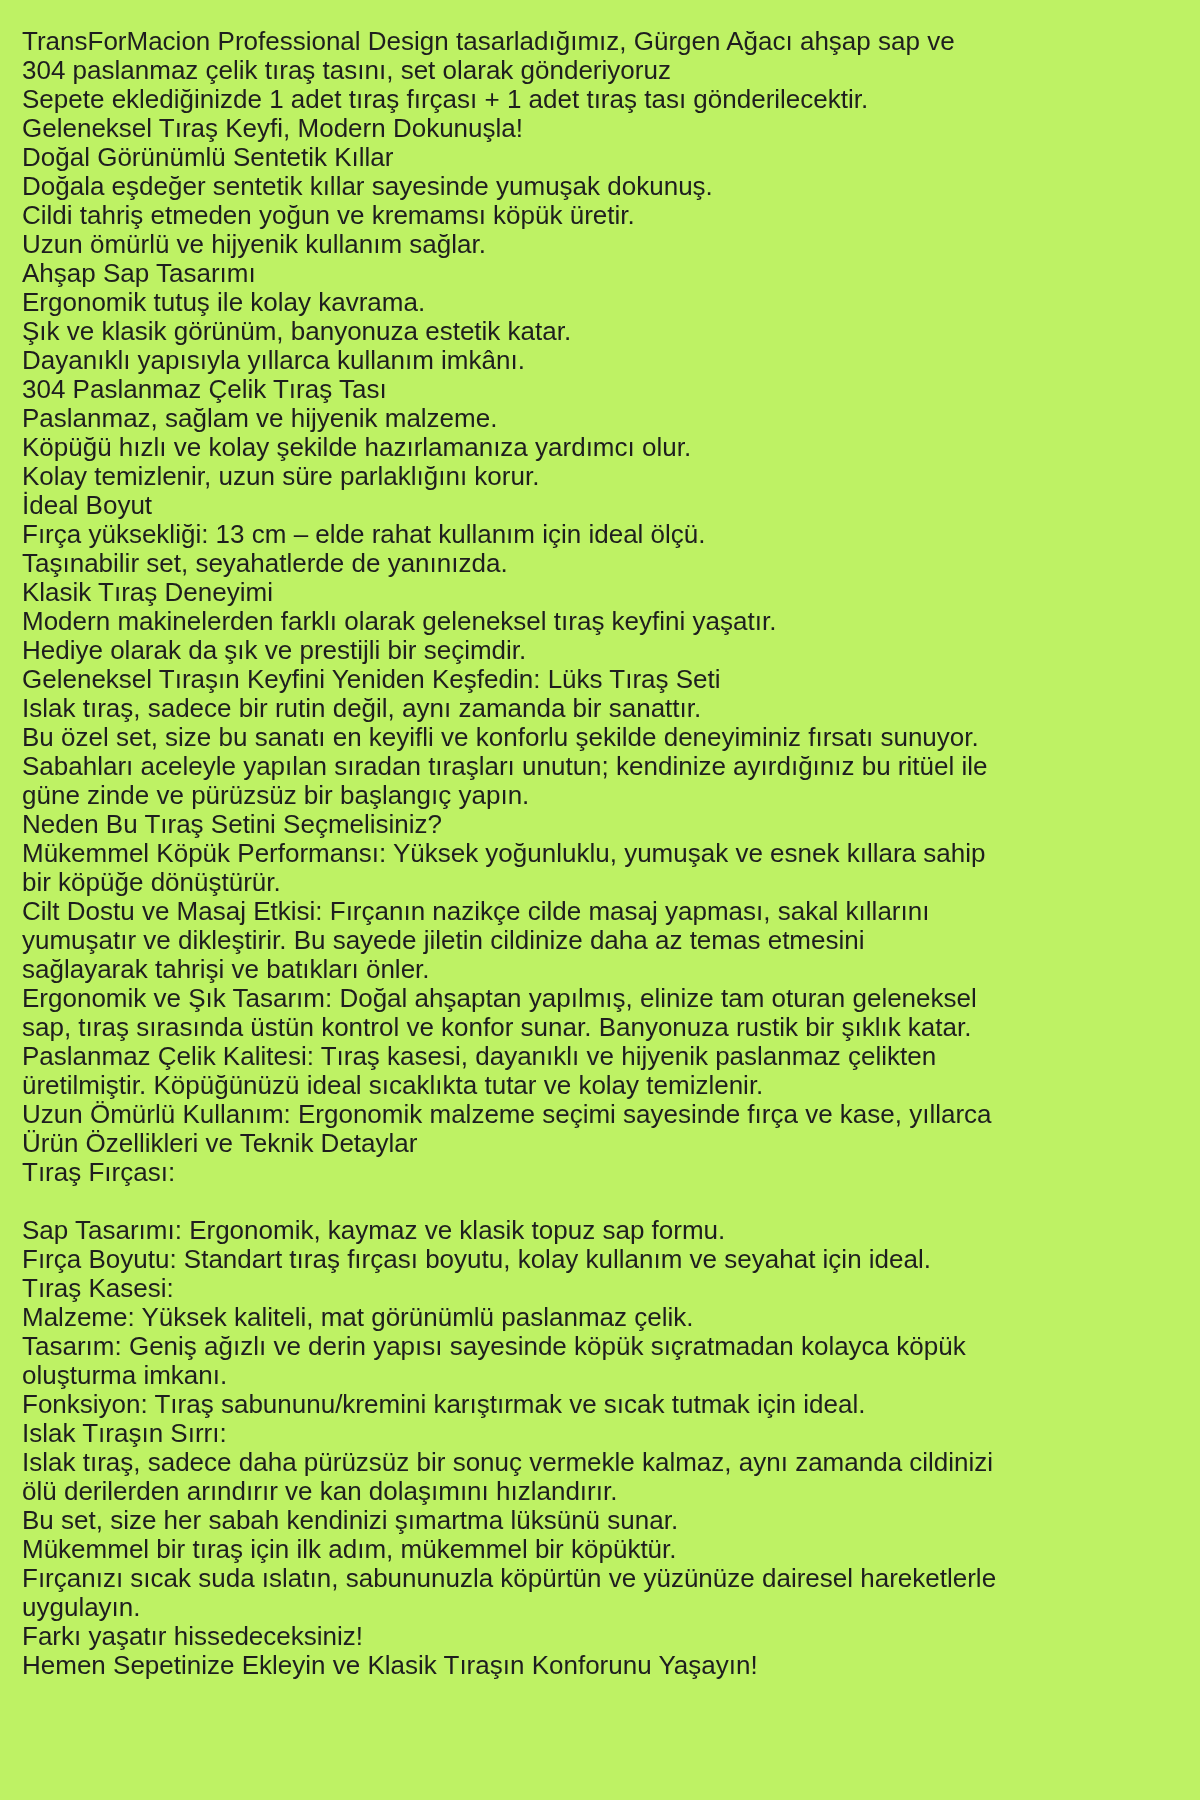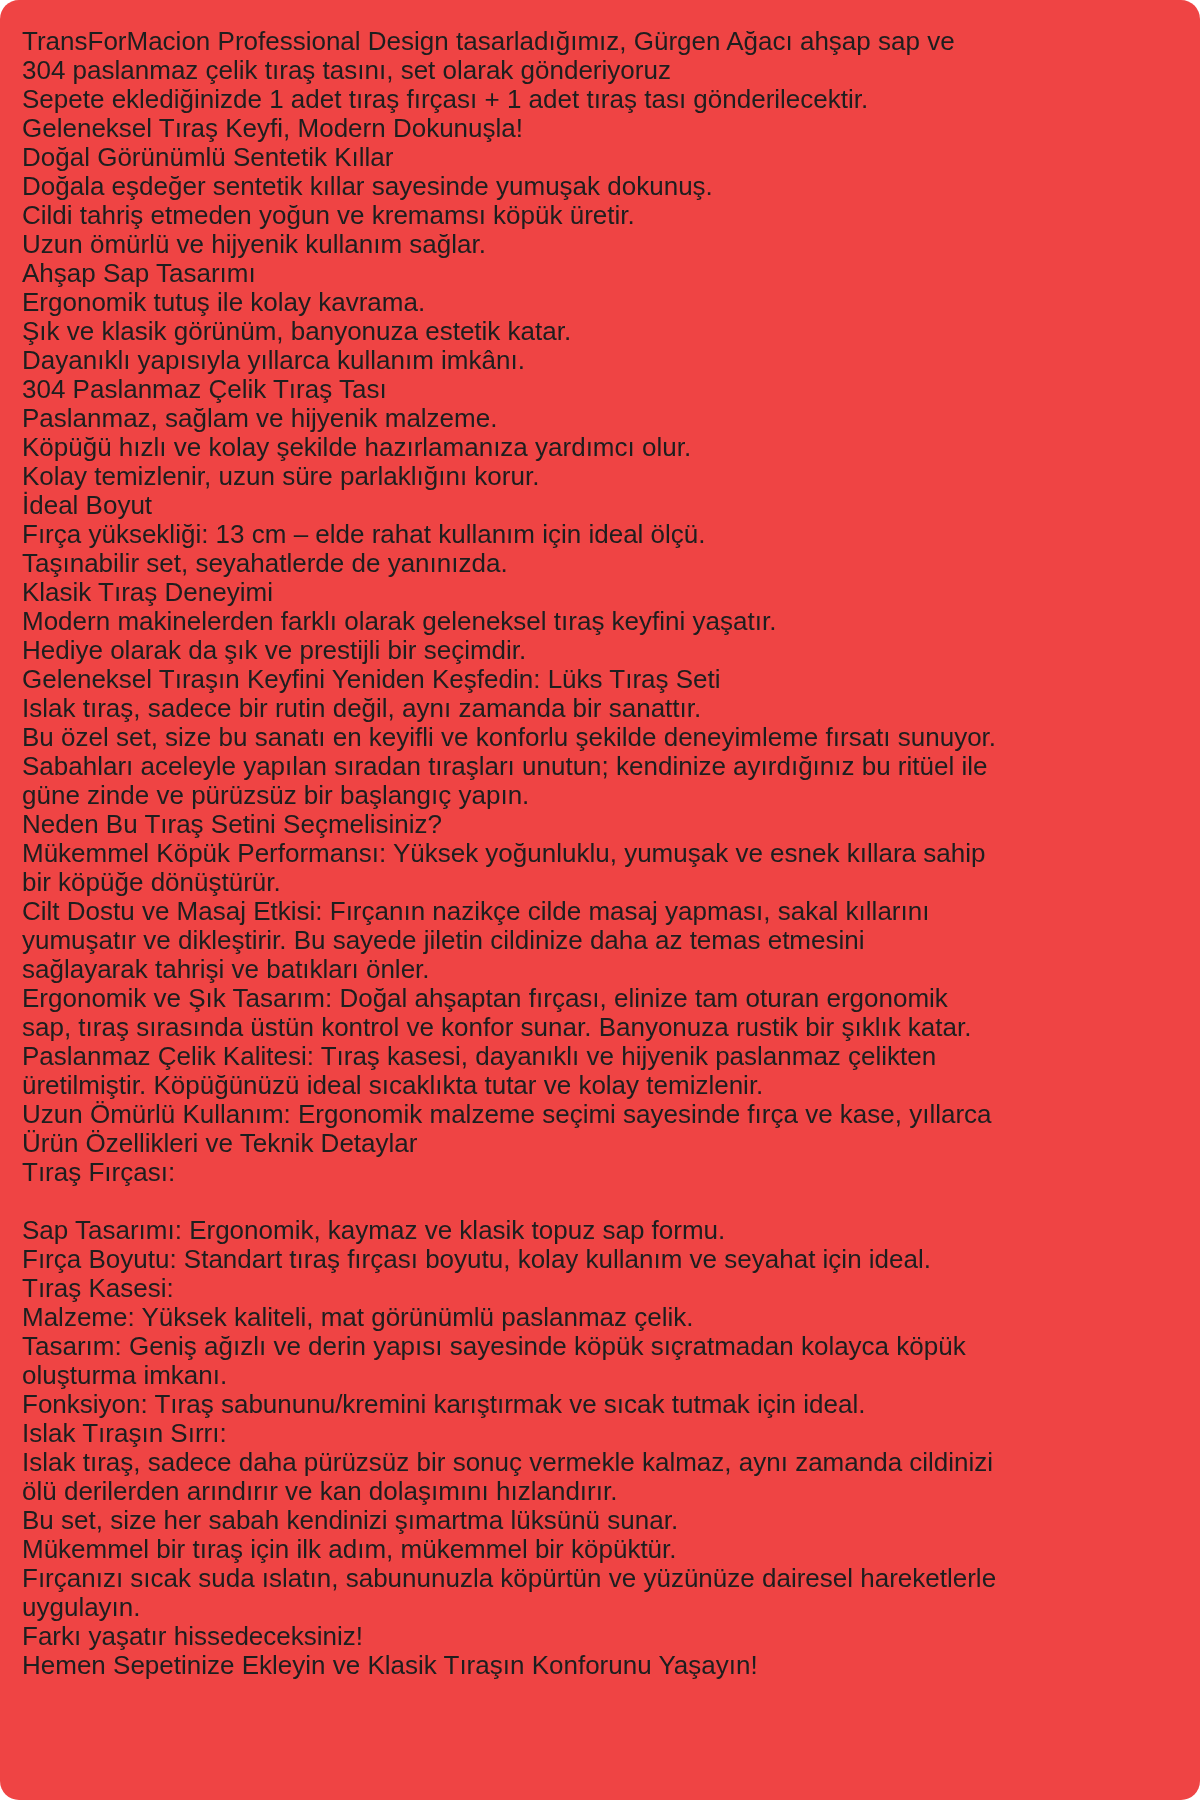--- a/index.html
+++ b/index.html
@@ -4,27 +4,26 @@
 <style>
   html, body {
     margin: 0;
     padding: 0;
     background: #ffffff;
   }
   .page {
     position: relative;
     width: 1200px;
     height: 1800px;
-    background: #ef4444;
+    background: #bef264;
     overflow: hidden;
     box-sizing: border-box;
     padding: 27px 10px 0 22px;
     font-family: "Liberation Sans", "DejaVu Sans", sans-serif;
     color: #1e1e1e;
-    border-radius: 19px;
   }
   .doc-body .line {
     font-size: 26px;
     line-height: 29px;
     min-height: 29px;
     white-space: pre;
     letter-spacing: 0px;
     font-weight: 400;
   }
 </style>
@@ -50,30 +49,30 @@
       <div class="line">Köpüğü hızlı ve kolay şekilde hazırlamanıza yardımcı olur.</div>
       <div class="line">Kolay temizlenir, uzun süre parlaklığını korur.</div>
       <div class="line">İdeal Boyut</div>
       <div class="line">Fırça yüksekliği: 13 cm – elde rahat kullanım için ideal ölçü.</div>
       <div class="line">Taşınabilir set, seyahatlerde de yanınızda.</div>
       <div class="line">Klasik Tıraş Deneyimi</div>
       <div class="line">Modern makinelerden farklı olarak geleneksel tıraş keyfini yaşatır.</div>
       <div class="line">Hediye olarak da şık ve prestijli bir seçimdir.</div>
       <div class="line">Geleneksel Tıraşın Keyfini Yeniden Keşfedin: Lüks Tıraş Seti</div>
       <div class="line">Islak tıraş, sadece bir rutin değil, aynı zamanda bir sanattır.</div>
-      <div class="line">Bu özel set, size bu sanatı en keyifli ve konforlu şekilde deneyimleme fırsatı sunuyor.</div>
+      <div class="line">Bu özel set, size bu sanatı en keyifli ve konforlu şekilde deneyiminiz fırsatı sunuyor.</div>
       <div class="line">Sabahları aceleyle yapılan sıradan tıraşları unutun; kendinize ayırdığınız bu ritüel ile</div>
       <div class="line">güne zinde ve pürüzsüz bir başlangıç yapın.</div>
       <div class="line">Neden Bu Tıraş Setini Seçmelisiniz?</div>
       <div class="line">Mükemmel Köpük Performansı: Yüksek yoğunluklu, yumuşak ve esnek kıllara sahip</div>
       <div class="line">bir köpüğe dönüştürür.</div>
       <div class="line">Cilt Dostu ve Masaj Etkisi: Fırçanın nazikçe cilde masaj yapması, sakal kıllarını</div>
       <div class="line">yumuşatır ve dikleştirir. Bu sayede jiletin cildinize daha az temas etmesini</div>
       <div class="line">sağlayarak tahrişi ve batıkları önler.</div>
-      <div class="line">Ergonomik ve Şık Tasarım: Doğal ahşaptan fırçası, elinize tam oturan ergonomik</div>
+      <div class="line">Ergonomik ve Şık Tasarım: Doğal ahşaptan yapılmış, elinize tam oturan geleneksel</div>
       <div class="line">sap, tıraş sırasında üstün kontrol ve konfor sunar. Banyonuza rustik bir şıklık katar.</div>
       <div class="line">Paslanmaz Çelik Kalitesi: Tıraş kasesi, dayanıklı ve hijyenik paslanmaz çelikten</div>
       <div class="line">üretilmiştir. Köpüğünüzü ideal sıcaklıkta tutar ve kolay temizlenir.</div>
       <div class="line">Uzun Ömürlü Kullanım: Ergonomik malzeme seçimi sayesinde fırça ve kase, yıllarca</div>
       <div class="line">Ürün Özellikleri ve Teknik Detaylar</div>
       <div class="line">Tıraş Fırçası:</div>
       <div class="line"></div>
       <div class="line">Sap Tasarımı: Ergonomik, kaymaz ve klasik topuz sap formu.</div>
       <div class="line">Fırça Boyutu: Standart tıraş fırçası boyutu, kolay kullanım ve seyahat için ideal.</div>
       <div class="line">Tıraş Kasesi:</div>

